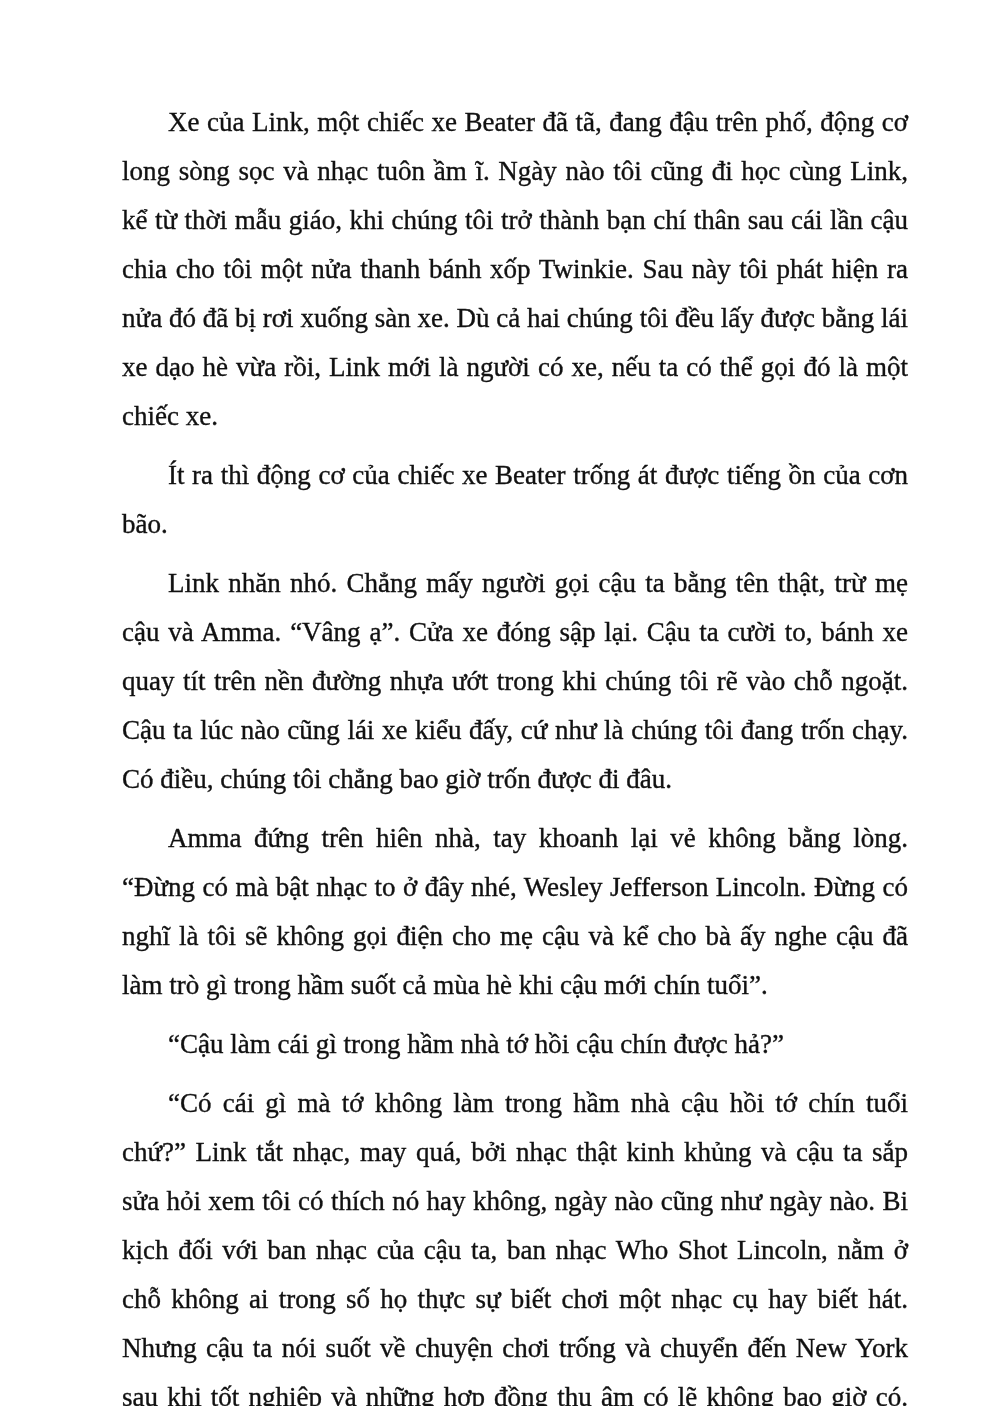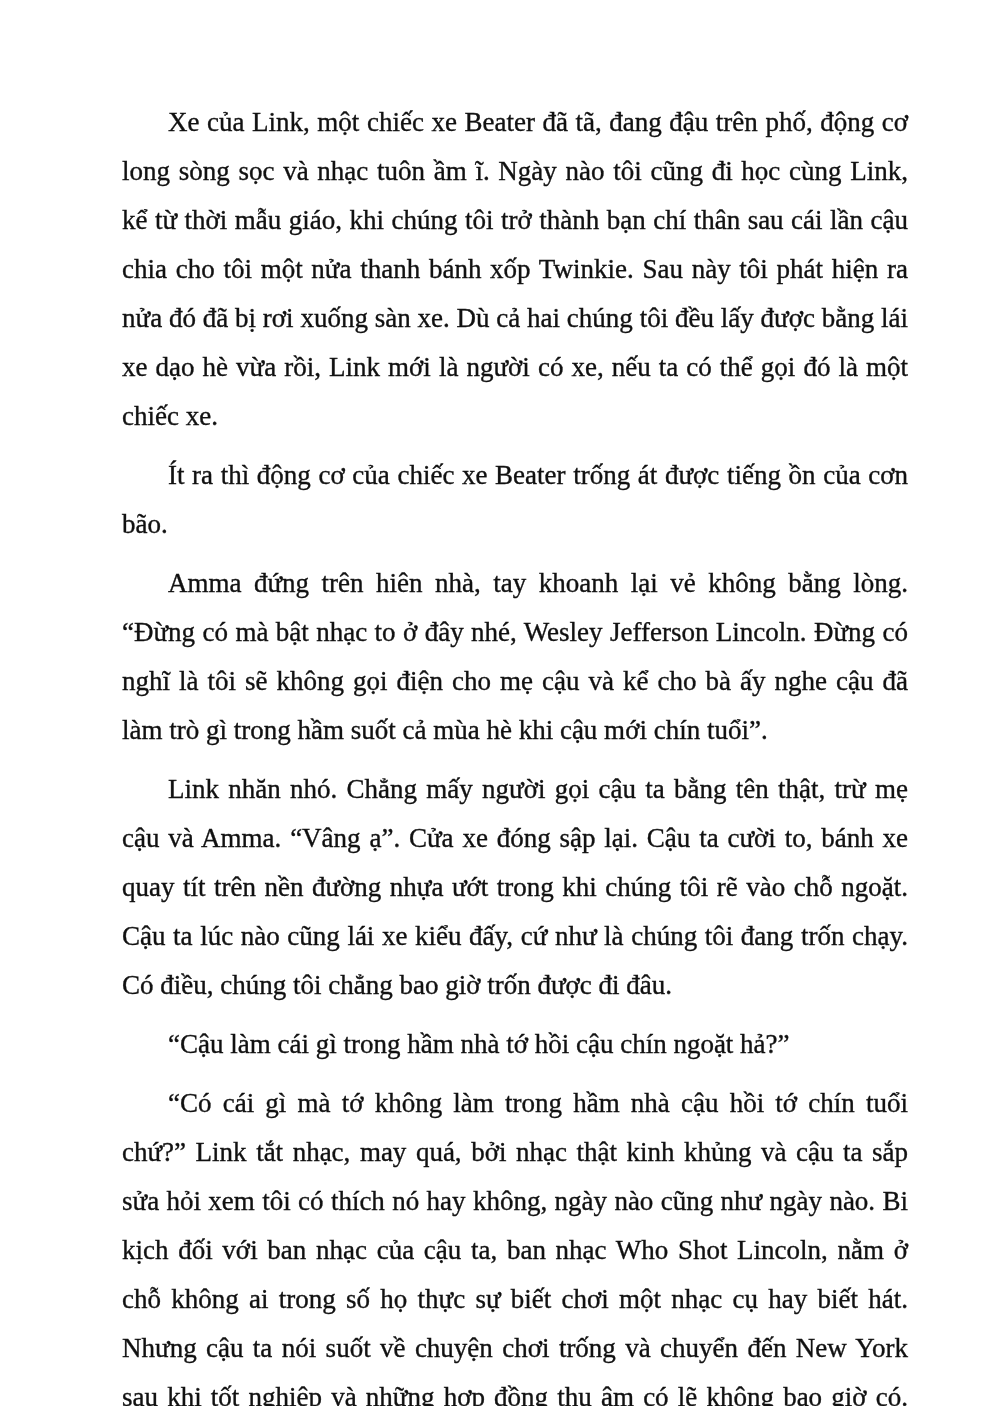--- a/index.html
+++ b/index.html
@@ -42,18 +42,18 @@
     -webkit-text-stroke: 0.3px #111111;
   }
 </style>
 </head>
 <body>
 
 <div class="book-page">
   <div class="page-text">
     <p>Xe của Link, một chiếc xe Beater đã tã, đang đậu trên phố, động cơ long sòng sọc và nhạc tuôn ầm ĩ. Ngày nào tôi cũng đi học cùng Link, kể từ thời mẫu giáo, khi chúng tôi trở thành bạn chí thân sau cái lần cậu chia cho tôi một nửa thanh bánh xốp Twinkie. Sau này tôi phát hiện ra nửa đó đã bị rơi xuống sàn xe. Dù cả hai chúng tôi đều lấy được bằng lái xe dạo hè vừa rồi, Link mới là người có xe, nếu ta có thể gọi đó là một chiếc xe.</p>
     <p>Ít ra thì động cơ của chiếc xe Beater trống át được tiếng ồn của cơn bão.</p>
+    <p>Link nhăn nhó. Chẳng mấy người gọi cậu ta bằng tên thật, trừ mẹ cậu và Amma. “Vâng ạ”. Cửa xe đóng sập lại. Cậu ta cười to, bánh xe quay tít trên nền đường nhựa ướt trong khi chúng tôi rẽ vào chỗ ngoặt. Cậu ta lúc nào cũng lái xe kiểu đấy, cứ như là chúng tôi đang trốn chạy. Có điều, chúng tôi chẳng bao giờ trốn được đi đâu.</p>
     <p>Amma đứng trên hiên nhà, tay khoanh lại vẻ không bằng lòng. “Đừng có mà bật nhạc to ở đây nhé, Wesley Jefferson Lincoln. Đừng có nghĩ là tôi sẽ không gọi điện cho mẹ cậu và kể cho bà ấy nghe cậu đã làm trò gì trong hầm suốt cả mùa hè khi cậu mới chín tuổi”.</p>
-    <p>Link nhăn nhó. Chẳng mấy người gọi cậu ta bằng tên thật, trừ mẹ cậu và Amma. “Vâng ạ”. Cửa xe đóng sập lại. Cậu ta cười to, bánh xe quay tít trên nền đường nhựa ướt trong khi chúng tôi rẽ vào chỗ ngoặt. Cậu ta lúc nào cũng lái xe kiểu đấy, cứ như là chúng tôi đang trốn chạy. Có điều, chúng tôi chẳng bao giờ trốn được đi đâu.</p>
-    <p>“Cậu làm cái gì trong hầm nhà tớ hồi cậu chín ngoặt hả?”</p>
+    <p>“Cậu làm cái gì trong hầm nhà tớ hồi cậu chín được hả?”</p>
     <p>“Có cái gì mà tớ không làm trong hầm nhà cậu hồi tớ chín tuổi chứ?” Link tắt nhạc, may quá, bởi nhạc thật kinh khủng và cậu ta sắp sửa hỏi xem tôi có thích nó hay không, ngày nào cũng như ngày nào. Bi kịch đối với ban nhạc của cậu ta, ban nhạc Who Shot Lincoln, nằm ở chỗ không ai trong số họ thực sự biết chơi một nhạc cụ hay biết hát. Nhưng cậu ta nói suốt về chuyện chơi trống và chuyển đến New York sau khi tốt nghiệp và những hợp đồng thu âm có lẽ không bao giờ có. Và khi nói là có lẽ, tôi muốn ám chỉ rằng khả năng cao là cậu ta sẽ bịt mắt ném bóng xa ba điểm và say mèm ở bãi đỗ xe của phòng tập thể thao.</p>
   </div>
 </div>
 
 </body></html>

